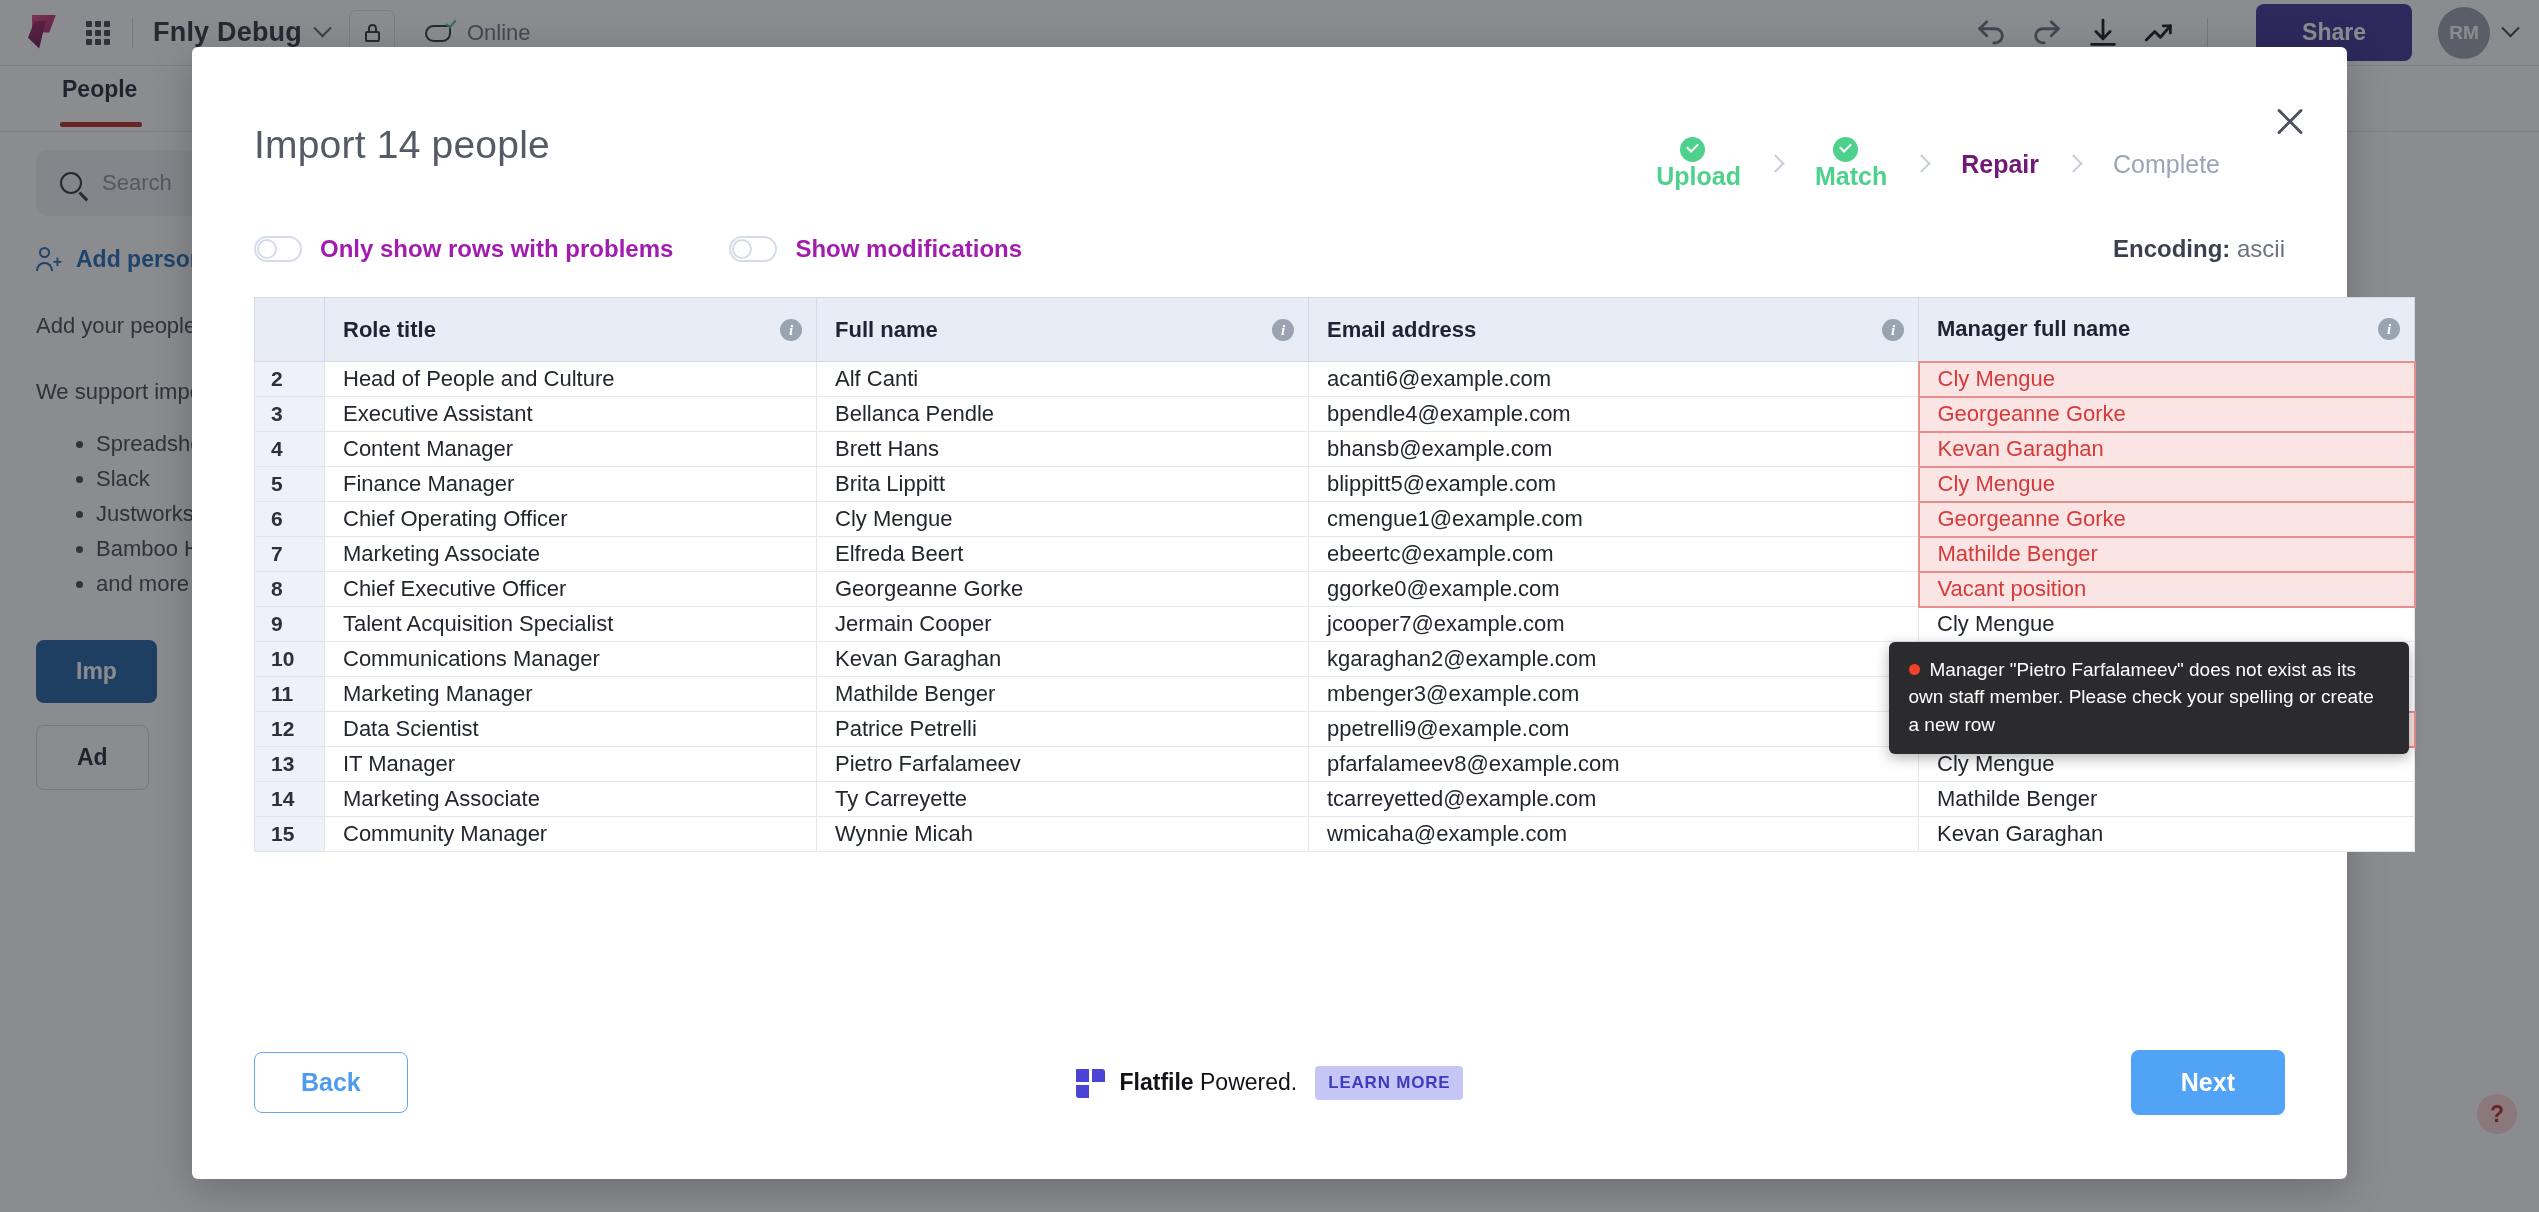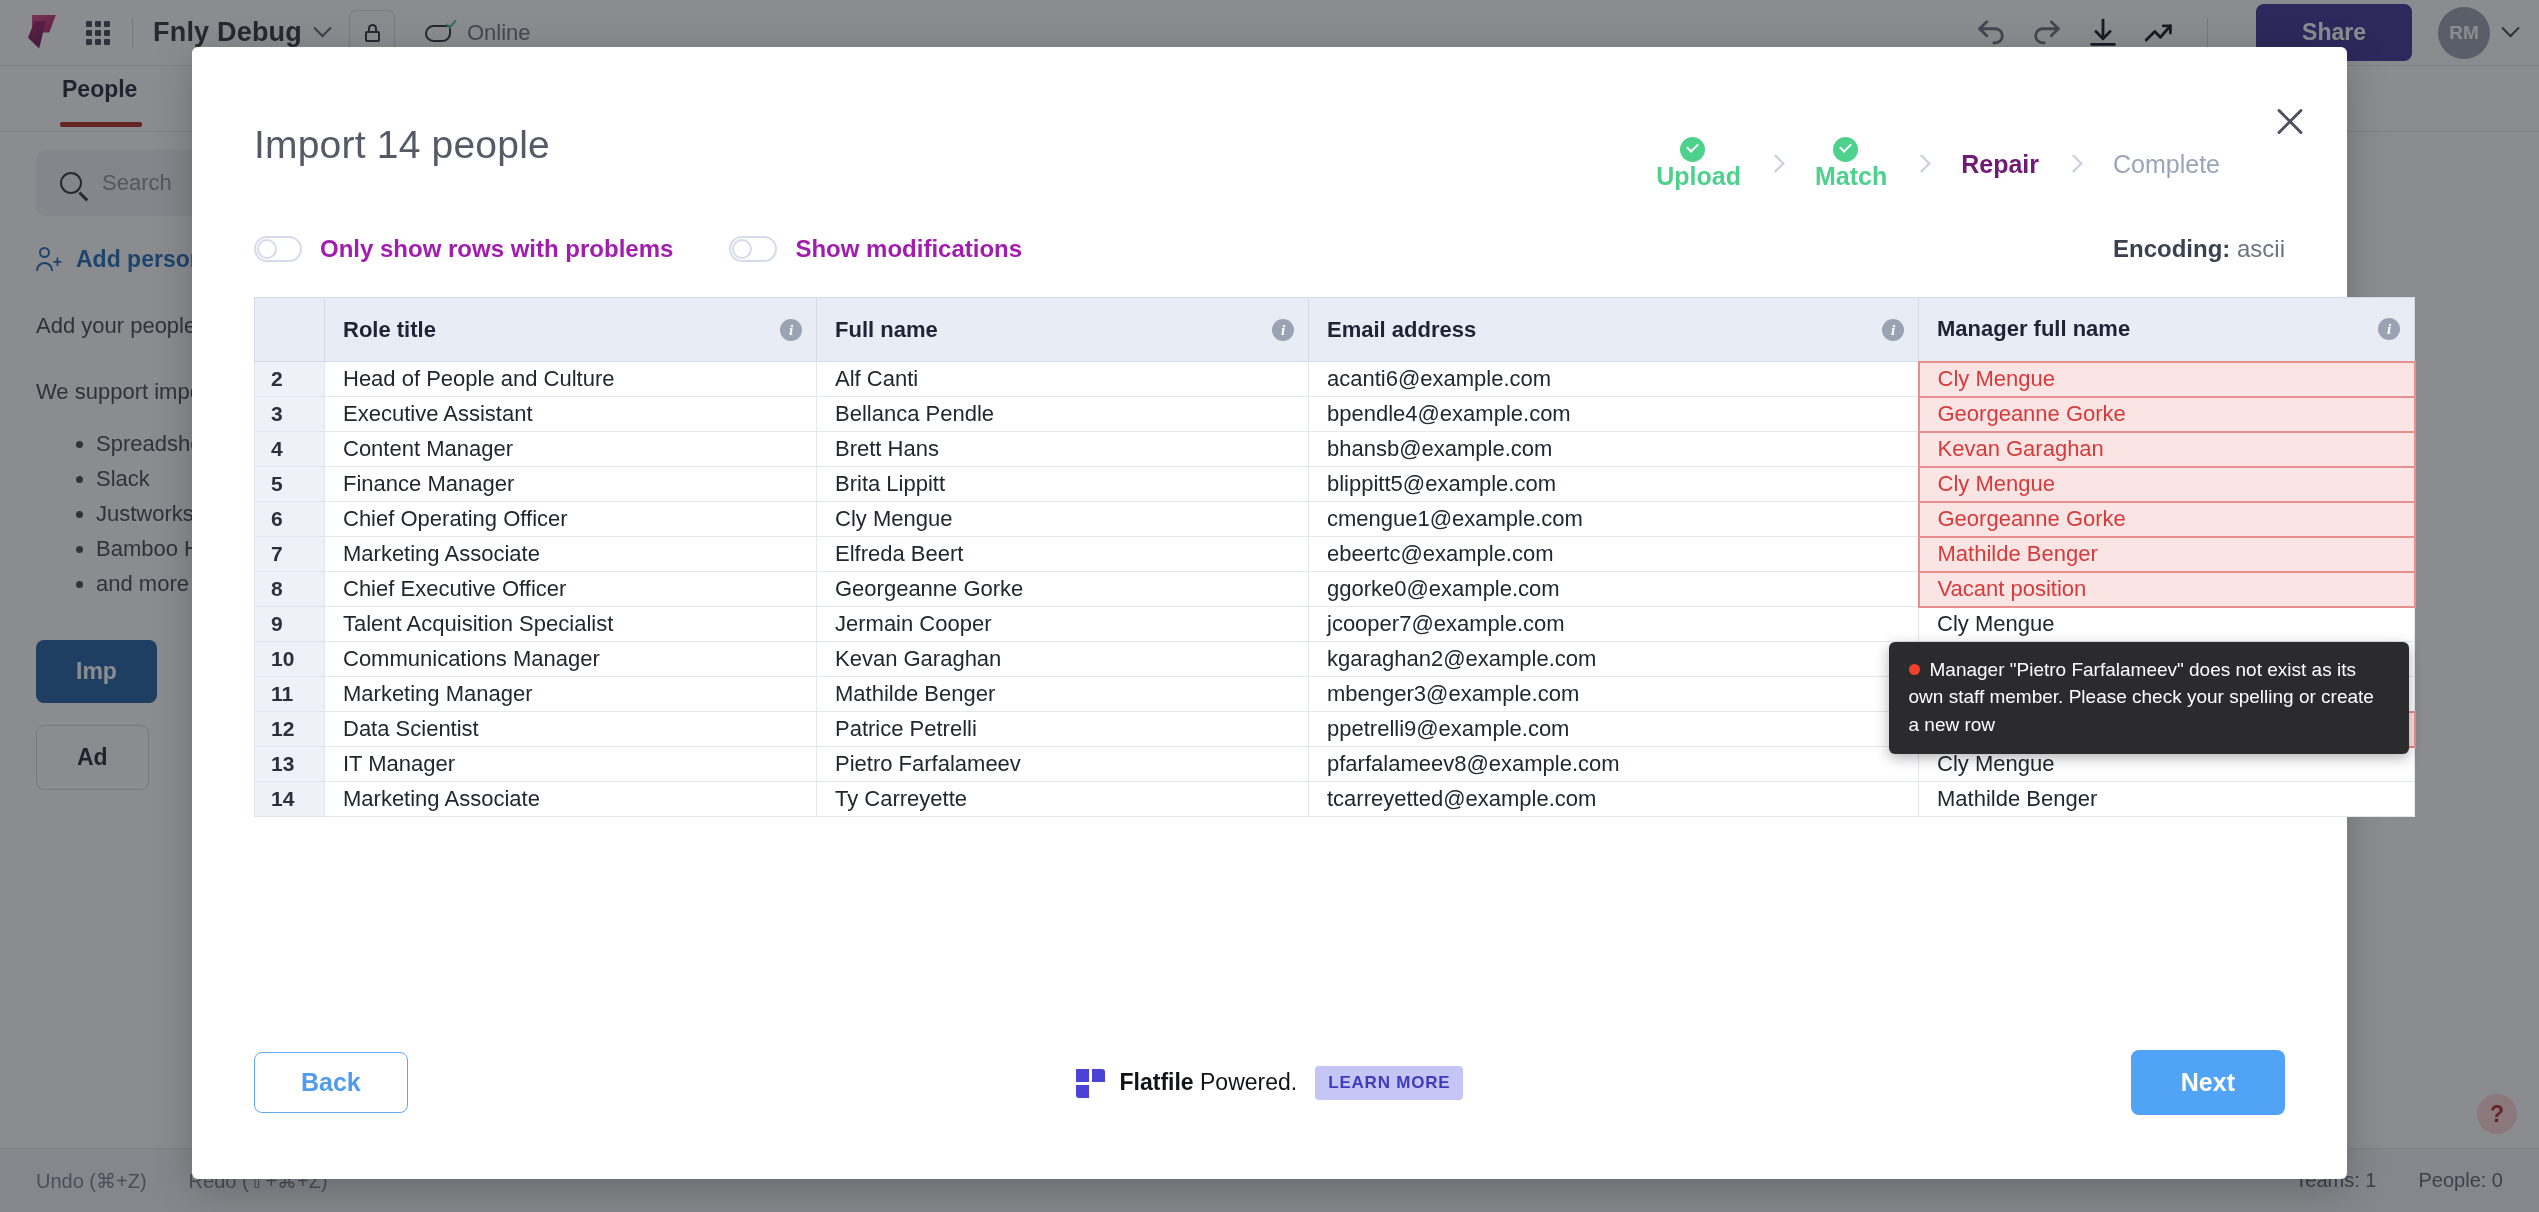--- a/index.html
+++ b/index.html
@@ -301,30 +301,20 @@
       <li>Spreadshe</li>
       <li>Slack</li>
       <li>Justworks</li>
       <li>Bamboo H</li>
       <li>and more</li>
     </ul>
     <div><div class="import-btn">Imp</div></div>
     <div><div class="addman-btn">Ad</div></div>
   </div>
 
-  <div class="statusbar">
-    <div class="sb-left">
-      <span>Undo (⌘+Z)</span>
-      <span>Redo (⇧+⌘+Z)</span>
-    </div>
-    <div class="sb-right">
-      <span>Teams: 1</span>
-      <span>People: 0</span>
-    </div>
-  </div>
 
   <div class="help-fab">?</div>
 </div>
 
 <div id="scrim"></div>
 
 <div id="import-modal">
 
   <div class="modal-close">
     <span></span>
@@ -494,20 +484,27 @@
             <td>pfarfalameev8@example.com</td>
             <td>Cly Mengue</td>
           </tr>
           <tr>
             <td class="idx">14</td>
             <td>Marketing Associate</td>
             <td>Ty Carreyette</td>
             <td>tcarreyetted@example.com</td>
             <td>Mathilde Benger</td>
           </tr>
+          <tr>
+            <td class="idx">15</td>
+            <td>Community Manager</td>
+            <td>Wynnie Micah</td>
+            <td>wmicaha@example.com</td>
+            <td>Kevan Garaghan</td>
+          </tr>
         </tbody>
     </table>
 
     <div class="cell-tooltip" id="err-tooltip" style="left: 1634.5px; top: 344.5px;">
       <span class="tt-dot"></span><span>Manager "Pietro Farfalameev" does not exist as its own staff member. Please check your spelling or create a new row</span>
     </div>
   </div>
 
   <div class="modal-foot">
     <div class="back-btn">Back</div>

